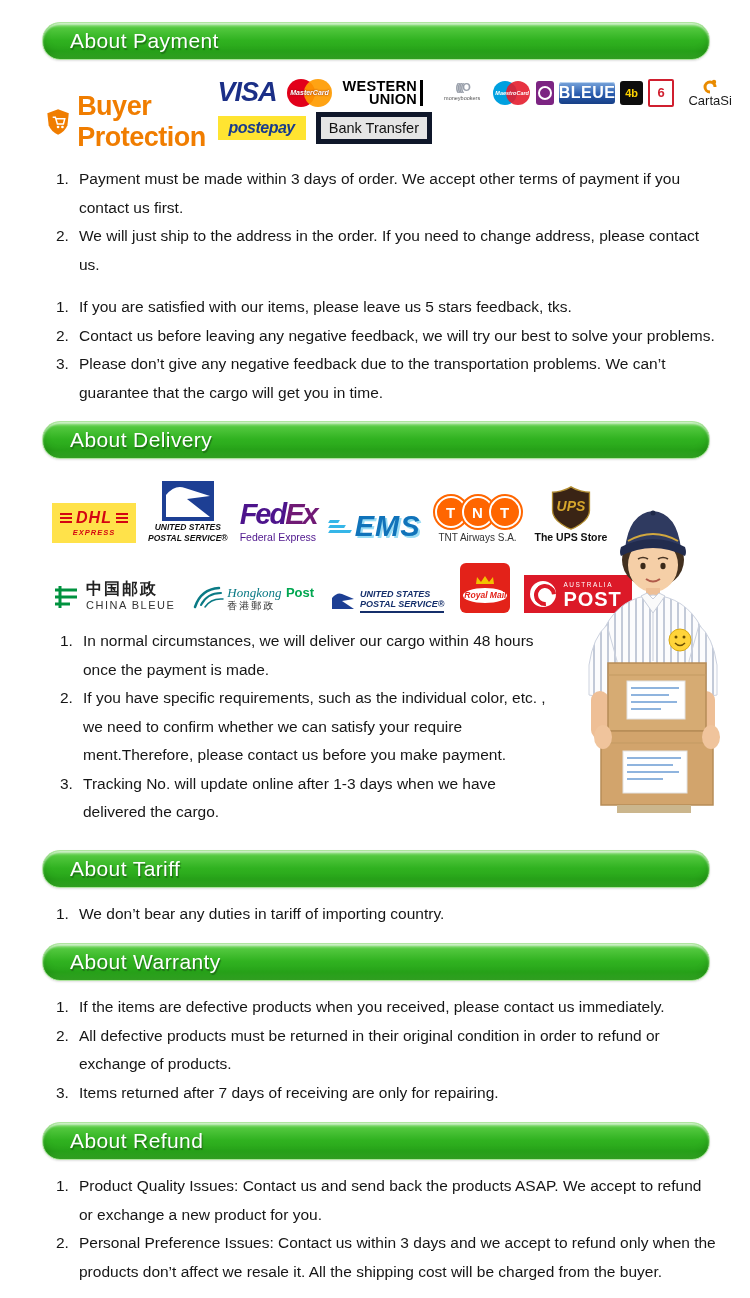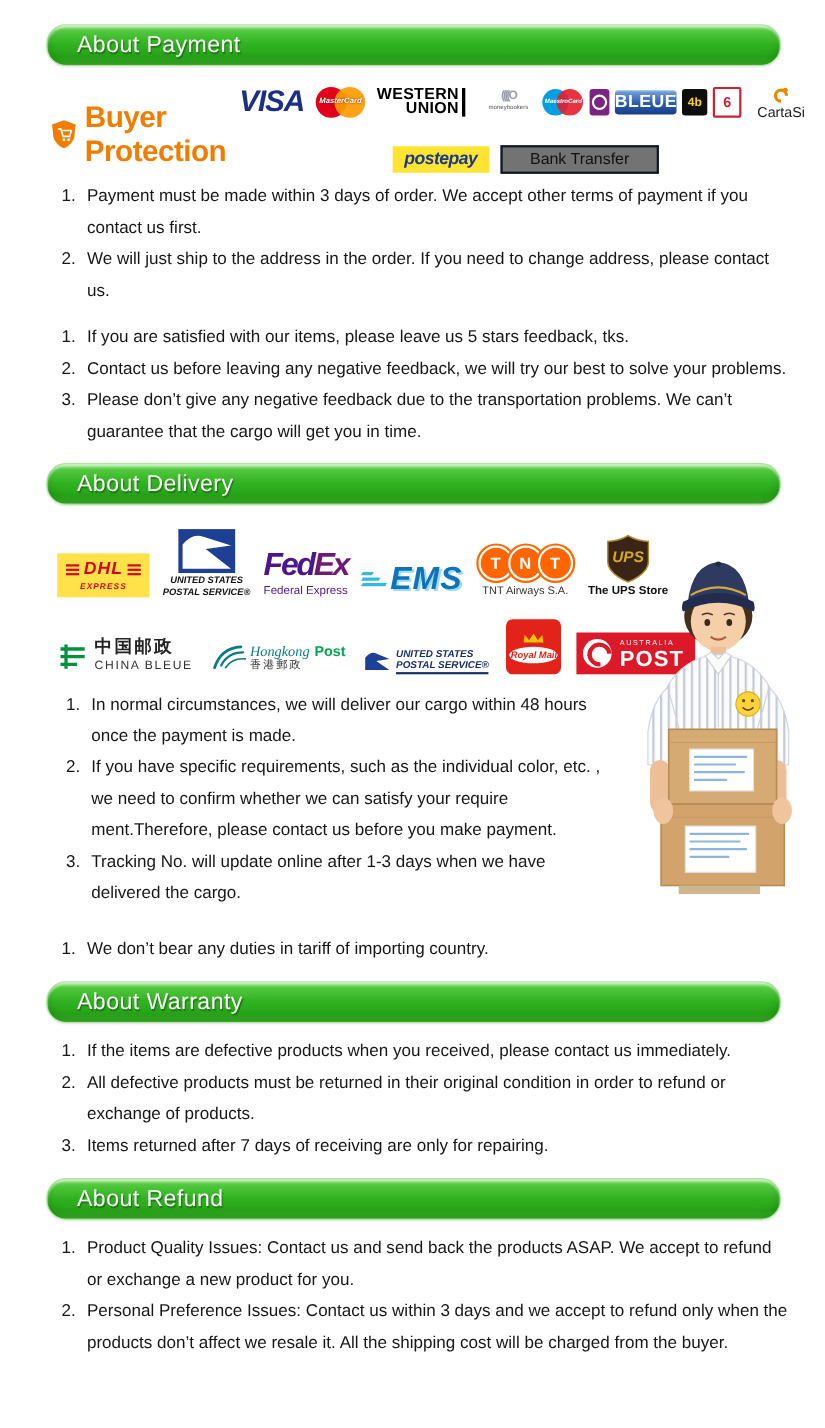--- a/index.html
+++ b/index.html
@@ -50,24 +50,24 @@
   .bleue{width:56px;height:22px;margin-left:5px;border-radius:3px;flex:0 0 auto;
          background:linear-gradient(180deg,#7aa6dc 0%,#2a5cae 55%,#173f86 100%);
          display:flex;align-items:center;justify-content:center;
          font-size:16px;font-weight:bold;color:#fff;letter-spacing:.5px;box-shadow:inset 0 1px 0 #b9d2ef;}
   .b4{width:23px;height:24px;background:#0d0d0d;border-radius:3px;margin-left:5px;flex:0 0 auto;
       display:flex;align-items:center;justify-content:center;font-size:11px;font-weight:bold;color:#ffd400;}
   .r6{width:22px;height:24px;background:#fff;border:2px solid #d01f2f;border-radius:2px;margin-left:5px;
       display:flex;align-items:center;justify-content:center;font-size:13px;font-weight:bold;color:#d01f2f;flex:0 0 auto;}
   .cartasi{width:56px;margin-left:8px;text-align:center;line-height:11px;}
   .cartasi-name{font-size:13px;color:#1a1a1a;display:block;margin-top:1px;}
-  .pay-row2{display:flex;align-items:center;margin-top:24px;justify-content:center;}
+  .pay-row2{display:flex;align-items:center;margin-top:4px;}
   .postepay{background:#ffe431;padding:3px 11px;font-style:italic;font-weight:900;
             font-size:16px;color:#173a8d;letter-spacing:-.5px;}
-  .bank{border:2px solid #0f172a;background:#737373;padding:3px 25px;margin-left:10px;
+  .bank{border:5px solid #0f172a;background:#e5e5e5;padding:3px 8px;margin-left:10px;
         font-size:14.5px;color:#111;}
   
   .delivery-body{display:flex;margin:0 22px 0 46px;}
   .dl-left{width:505px;}
   .courier-row{display:flex;align-items:flex-end;margin-left:6px;}
   .courier-row.r1{margin-top:22px;height:62px;}
   .courier-row.r2{margin-top:16px;height:54px;margin-bottom:4px;}
   .dhl{width:84px;height:40px;background:#ffe24a;display:flex;flex-direction:column;
        align-items:center;justify-content:center;flex:0 0 auto;}
   .dhl-mid{display:flex;align-items:center;}
@@ -399,20 +399,23 @@
         <line x1="76" y1="307" x2="128" y2="307" stroke="#8fb4de" stroke-width="2"></line>
         <line x1="76" y1="314" x2="112" y2="314" stroke="#8fb4de" stroke-width="2"></line>
 
         <ellipse cx="52" cy="272" rx="9" ry="12" fill="#f0c49c"></ellipse>
         <ellipse cx="160" cy="272" rx="9" ry="12" fill="#f0c49c"></ellipse>
         <rect x="66" y="340" width="74" height="8" fill="#cbb68d"></rect>
       </svg>
     </div>
   </div>
 
+  <div class="bar mt1">
+    <span class="bar-title">About Tariff</span>
+  </div>
   <ul class="rules">
     <li>
         <span class="num">1.</span>
         <span class="txt">We don’t bear any duties in tariff of importing country.</span>
       </li>
   </ul>
 
   <div class="bar mt2">
     <span class="bar-title">About Warranty</span>
   </div>

